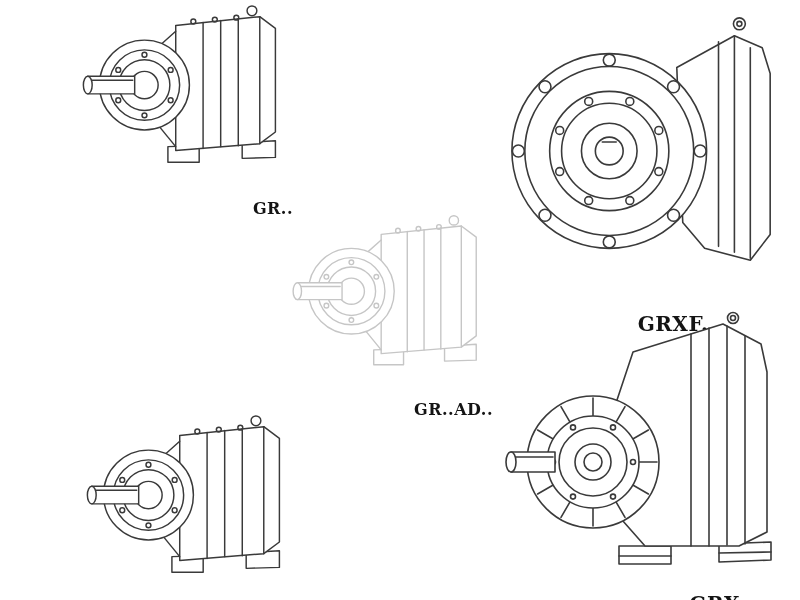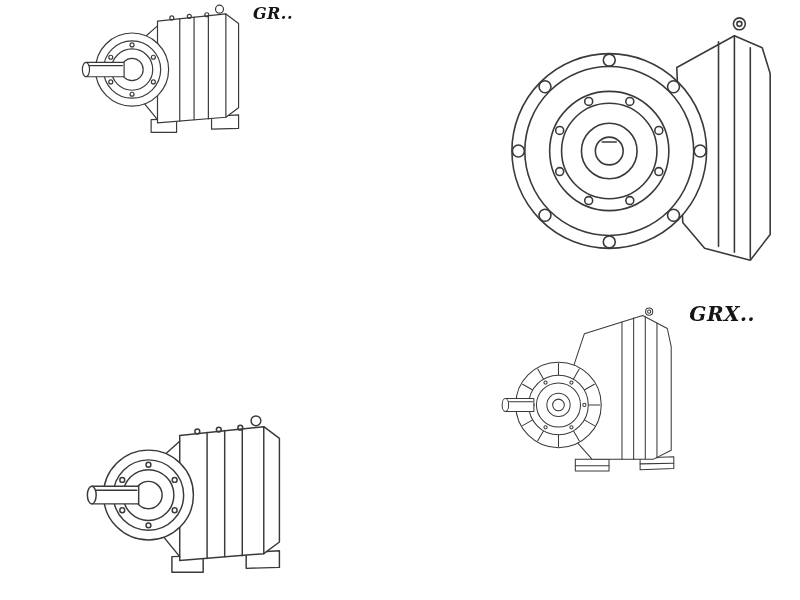--- a/index.html
+++ b/index.html
@@ -1,22 +1,22 @@
 <!DOCTYPE html>
 <html><head>
 <meta charset="utf-8">
 <style>
   html,body{margin:0;padding:0;background:#ffffff;}
   #stage{
     position:relative;width:800px;height:600px;background:#ffffff;
     font-family:"DejaVu Serif","Liberation Serif",serif;overflow:hidden;
   }
   .cell{
-    position:absolute;margin:0;display:flex;
-    align-items:flex-start;justify-content:flex-start;font-style:italic;
+    position:absolute;margin:0;display:flex;flex-direction:column;
+    align-items:flex-end;justify-content:flex-start;
   }
   .art{flex:1 1 auto;width:100%;display:flex;align-items:center;justify-content:center;}
   .art svg{width:100%;height:100%;}
   .solid{color:#3a3a3a;}
   .phantom{color:#c6c6c6;}
   figcaption{
     flex:0 0 auto;font-weight:bold;color:#141414;font-size:16px;
     letter-spacing:.5px;text-align:center;padding-top:2px;
   }
   .cap-lg{font-size:20px;}
@@ -223,30 +223,39 @@
     <figcaption>GR..</figcaption>
   </figure>
 
 
   <figure class="cell" style="left:498px;top:2px;width:298px;height:296px;">
     <div class="art solid">
       <svg viewBox="0 0 300 310" preserveAspectRatio="xMidYMid meet">
           <use href="#sym-grxf"></use>
         </svg>
     </div>
-  </figure>
-
-
-
-  <figure class="cell" style="left:82px;top:412px;width:215px;height:186px;">
-    <div class="art solid">
+    <figcaption class="cap-lg cap-shift-l">GRXF..</figcaption>
+  </figure>
+
+
+  <figure class="cell" style="left:288px;top:212px;width:205px;height:202px;">
+    <div class="art phantom">
       <svg viewBox="0 0 220 200" preserveAspectRatio="xMidYMid meet">
           <use href="#sym-foot"></use>
         </svg>
     </div>
+    <figcaption>GR..AD..</figcaption>
+  </figure>
+
+  <figure class="cell" style="left:82px;top:412px;width:215px;height:186px;">
+    <div class="art solid">
+      <svg viewBox="0 0 220 200" preserveAspectRatio="xMidYMid meet">
+          <use href="#sym-foot"></use>
+        </svg>
+    </div>
 
   </figure>
 
 
   <figure class="cell" style="left:495px;top:300px;width:300px;height:296px;">
     <div class="art solid">
       <svg viewBox="0 0 300 290" preserveAspectRatio="xMidYMid meet">
           <use href="#sym-grx"></use>
         </svg>
     </div>

